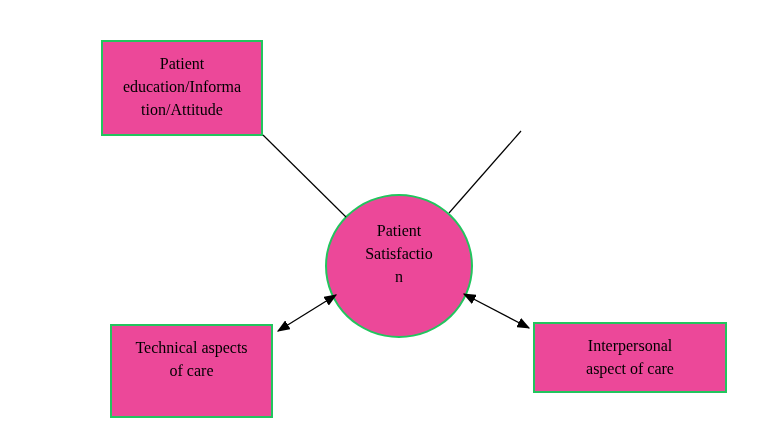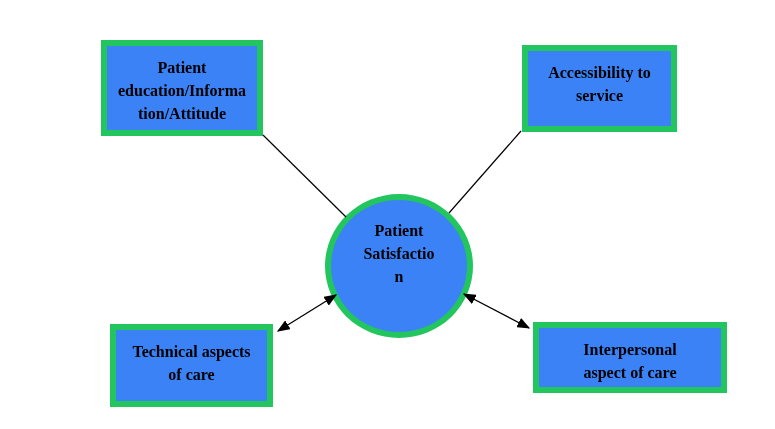--- a/index.html
+++ b/index.html
@@ -12,39 +12,38 @@
     width: 775px;
     height: 429px;
     background: #ffffff;
     overflow: hidden;
     font-family: "Liberation Serif", "DejaVu Serif", serif;
     color: #000000;
   }
   .node {
     position: absolute;
     box-sizing: border-box;
-    border: 6px solid #22c55e;
-    background: #3b82f6;
+    border: 2px solid #22c55e;
+    background: #ec4899;
     display: flex;
     justify-content: center;
     font-size: 16px;
     line-height: 23px;
     text-align: center;
-    font-weight: bold;
   }
   .node .label {
     white-space: pre-line;
   }
   .rect-node {
     align-items: flex-start;
     padding-top: 10px;
   }
   .box-top-left     { left: 101px; top: 40px;  width: 162px; height: 96px; }
   .box-top-right    { left: 522px; top: 45px;  width: 155px; height: 87px; }
-  .box-bottom-left  { left: 110px; top: 324px; width: 163px; height: 83px; }
+  .box-bottom-left  { left: 110px; top: 324px; width: 163px; height: 94px; }
   .box-bottom-right { left: 533px; top: 322px; width: 194px; height: 71px; }
   .circle-node {
     left: 325px; top: 194px; width: 148px; height: 144px;
     border-radius: 50%;
     align-items: center;
   }
   .circle-node .label {
     transform: translateY(-13px);
   }
   .connector-layer {
@@ -59,24 +58,20 @@
 <body>
 
 <div class="canvas">
 
   <div class="node rect-node box-top-left">
     <span class="label">Patient
 education/Informa
 tion/Attitude</span>
   </div>
 
-  <div class="node rect-node box-top-right">
-    <span class="label">Accessibility to
-service</span>
-  </div>
 
   <div class="node circle-node">
     <span class="label">Patient
 Satisfactio
 n</span>
   </div>
 
   <div class="node rect-node box-bottom-left">
     <span class="label">Technical aspects
 of care</span>

